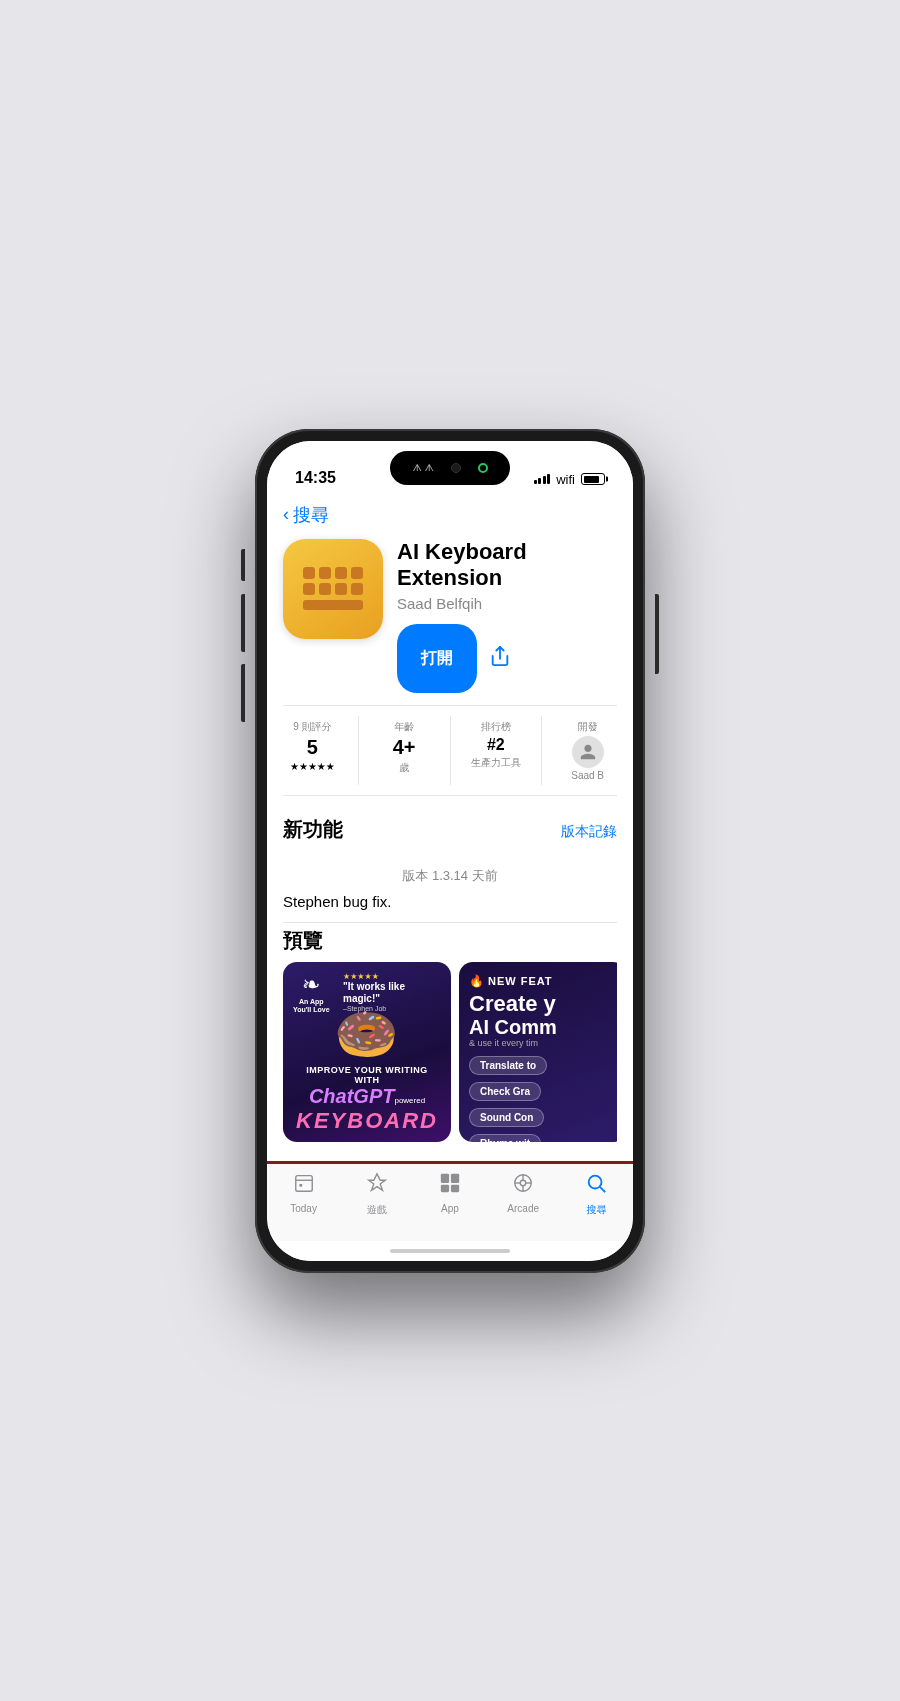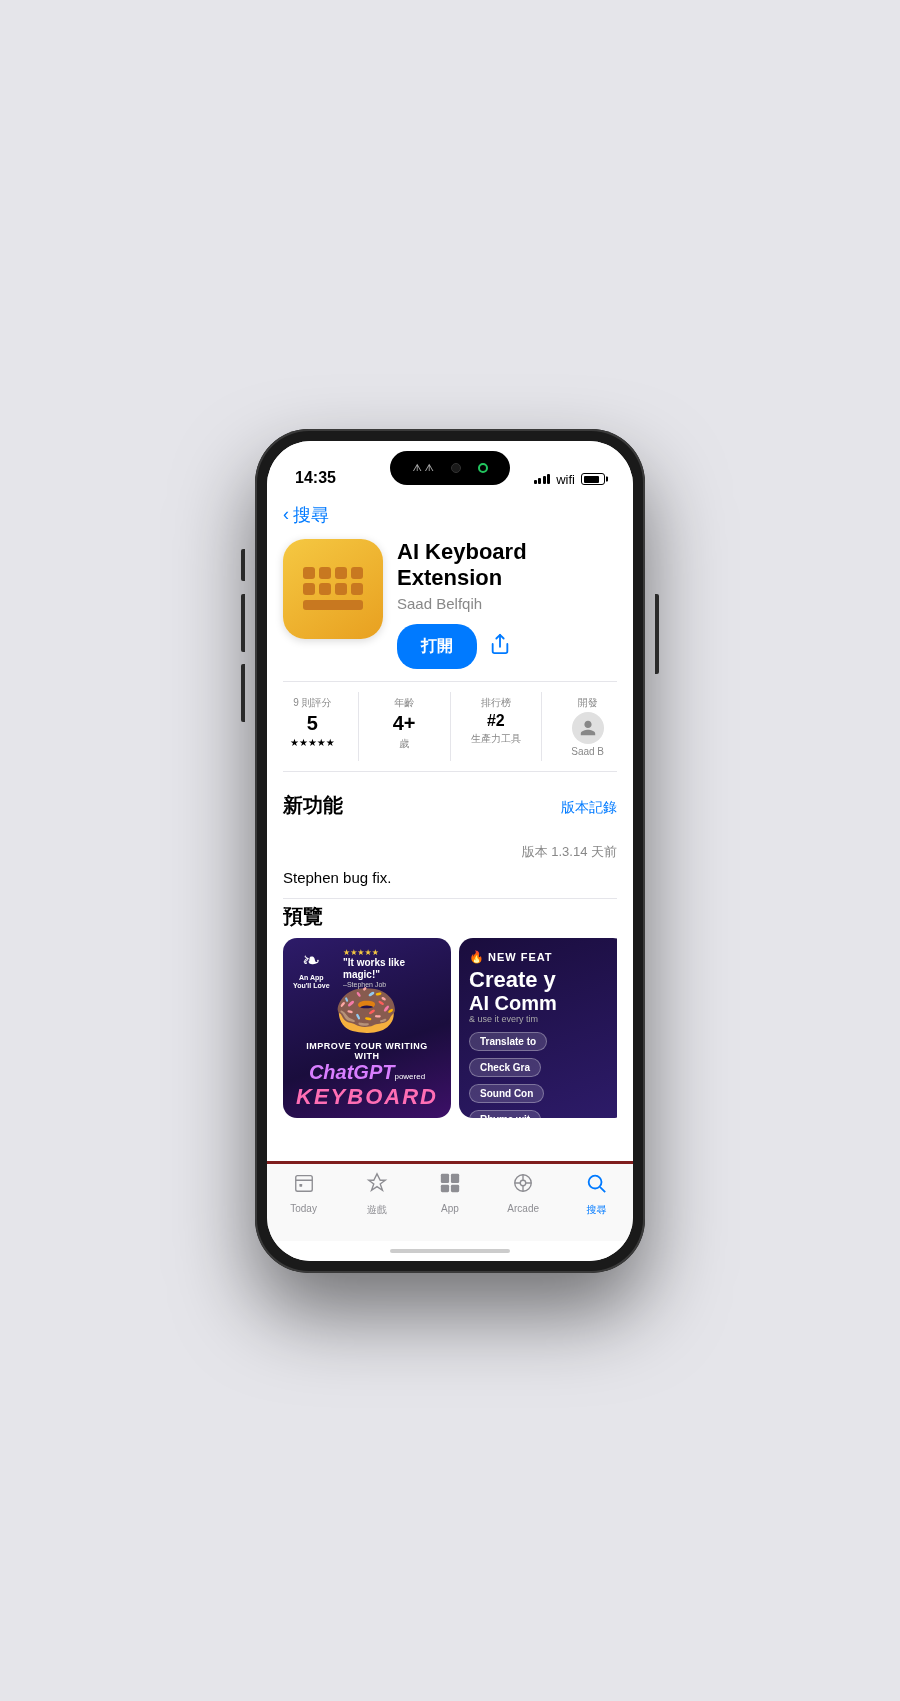--- a/index.html
+++ b/index.html
@@ -184,21 +184,21 @@
       display: flex;
       align-items: center;
       gap: 12px;
       margin-top: 8px;
     }
     .open-btn {
       background: #007AFF;
       color: #fff;
       border: none;
       border-radius: 20px;
-      padding: 12px 24px;
+      padding: 24px 24px;
       font-size: 16px;
       font-weight: 600;
       cursor: pointer;
     }
     .share-btn {
       color: #007AFF;
       font-size: 22px;
       background: none;
       border: none;
       cursor: pointer;
@@ -268,21 +268,21 @@
       font-size: 20px;
       font-weight: 700;
       color: #000;
     }
     .section-link {
       color: #007AFF;
       font-size: 14px;
     }
     .section-meta {
       display: flex;
-      justify-content: flex-end;
+      justify-content: center;
       margin-bottom: 6px;
       margin-top: 24px;
     }
     .version-text {
       font-size: 13px;
       color: #888;
     }
     .date-text {
       font-size: 13px;
       color: #888;

